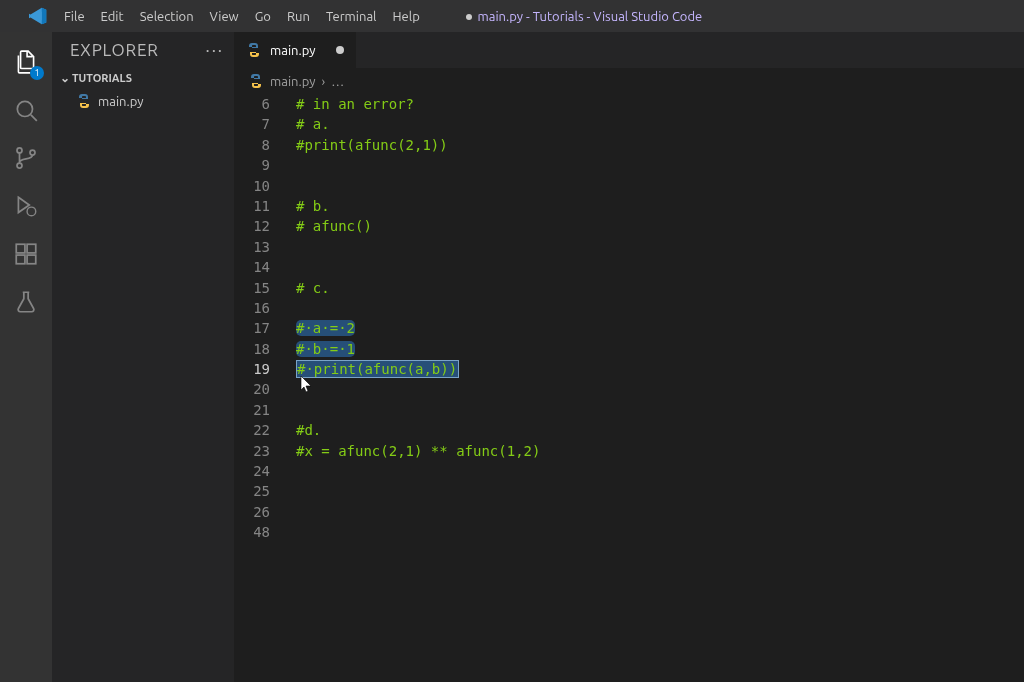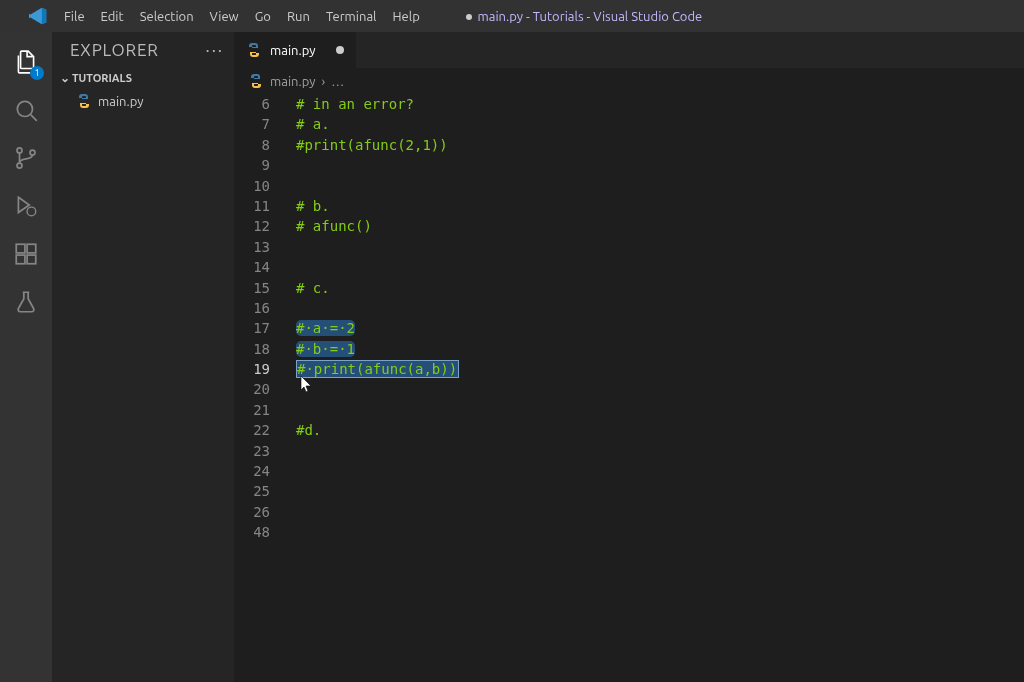--- a/index.html
+++ b/index.html
@@ -316,20 +316,21 @@
           <div class="row"></div>
           <div class="row"></div>
           <div class="row"><span class="c-comment"># c.</span></div>
           <div class="row"></div>
           <div class="row"><span class="c-comment sel">#·a·=·2</span></div>
           <div class="row"><span class="c-comment sel">#·b·=·1</span></div>
           <div class="row"><span class="c-comment sel-end">#·print(afunc(a,b))</span></div>
           <div class="row"></div>
           <div class="row"></div>
           <div class="row"><span class="c-comment">#d.</span></div>
+          <div class="row"><span class="c-comment">#x = afunc(2,1) ** afunc(1,2)</span></div>
           <div class="row"></div>
           <div class="row"></div>
         </div>
       <svg class="cursor-arrow" viewBox="0 0 12 18">
           <path d="M1 1l0 14 3-3 2 5 2-1-2-5 5 0z" fill="#ffffff" stroke="#000" stroke-width="0.6"></path>
         </svg>
     </div>
   </div>
 </div>
 

